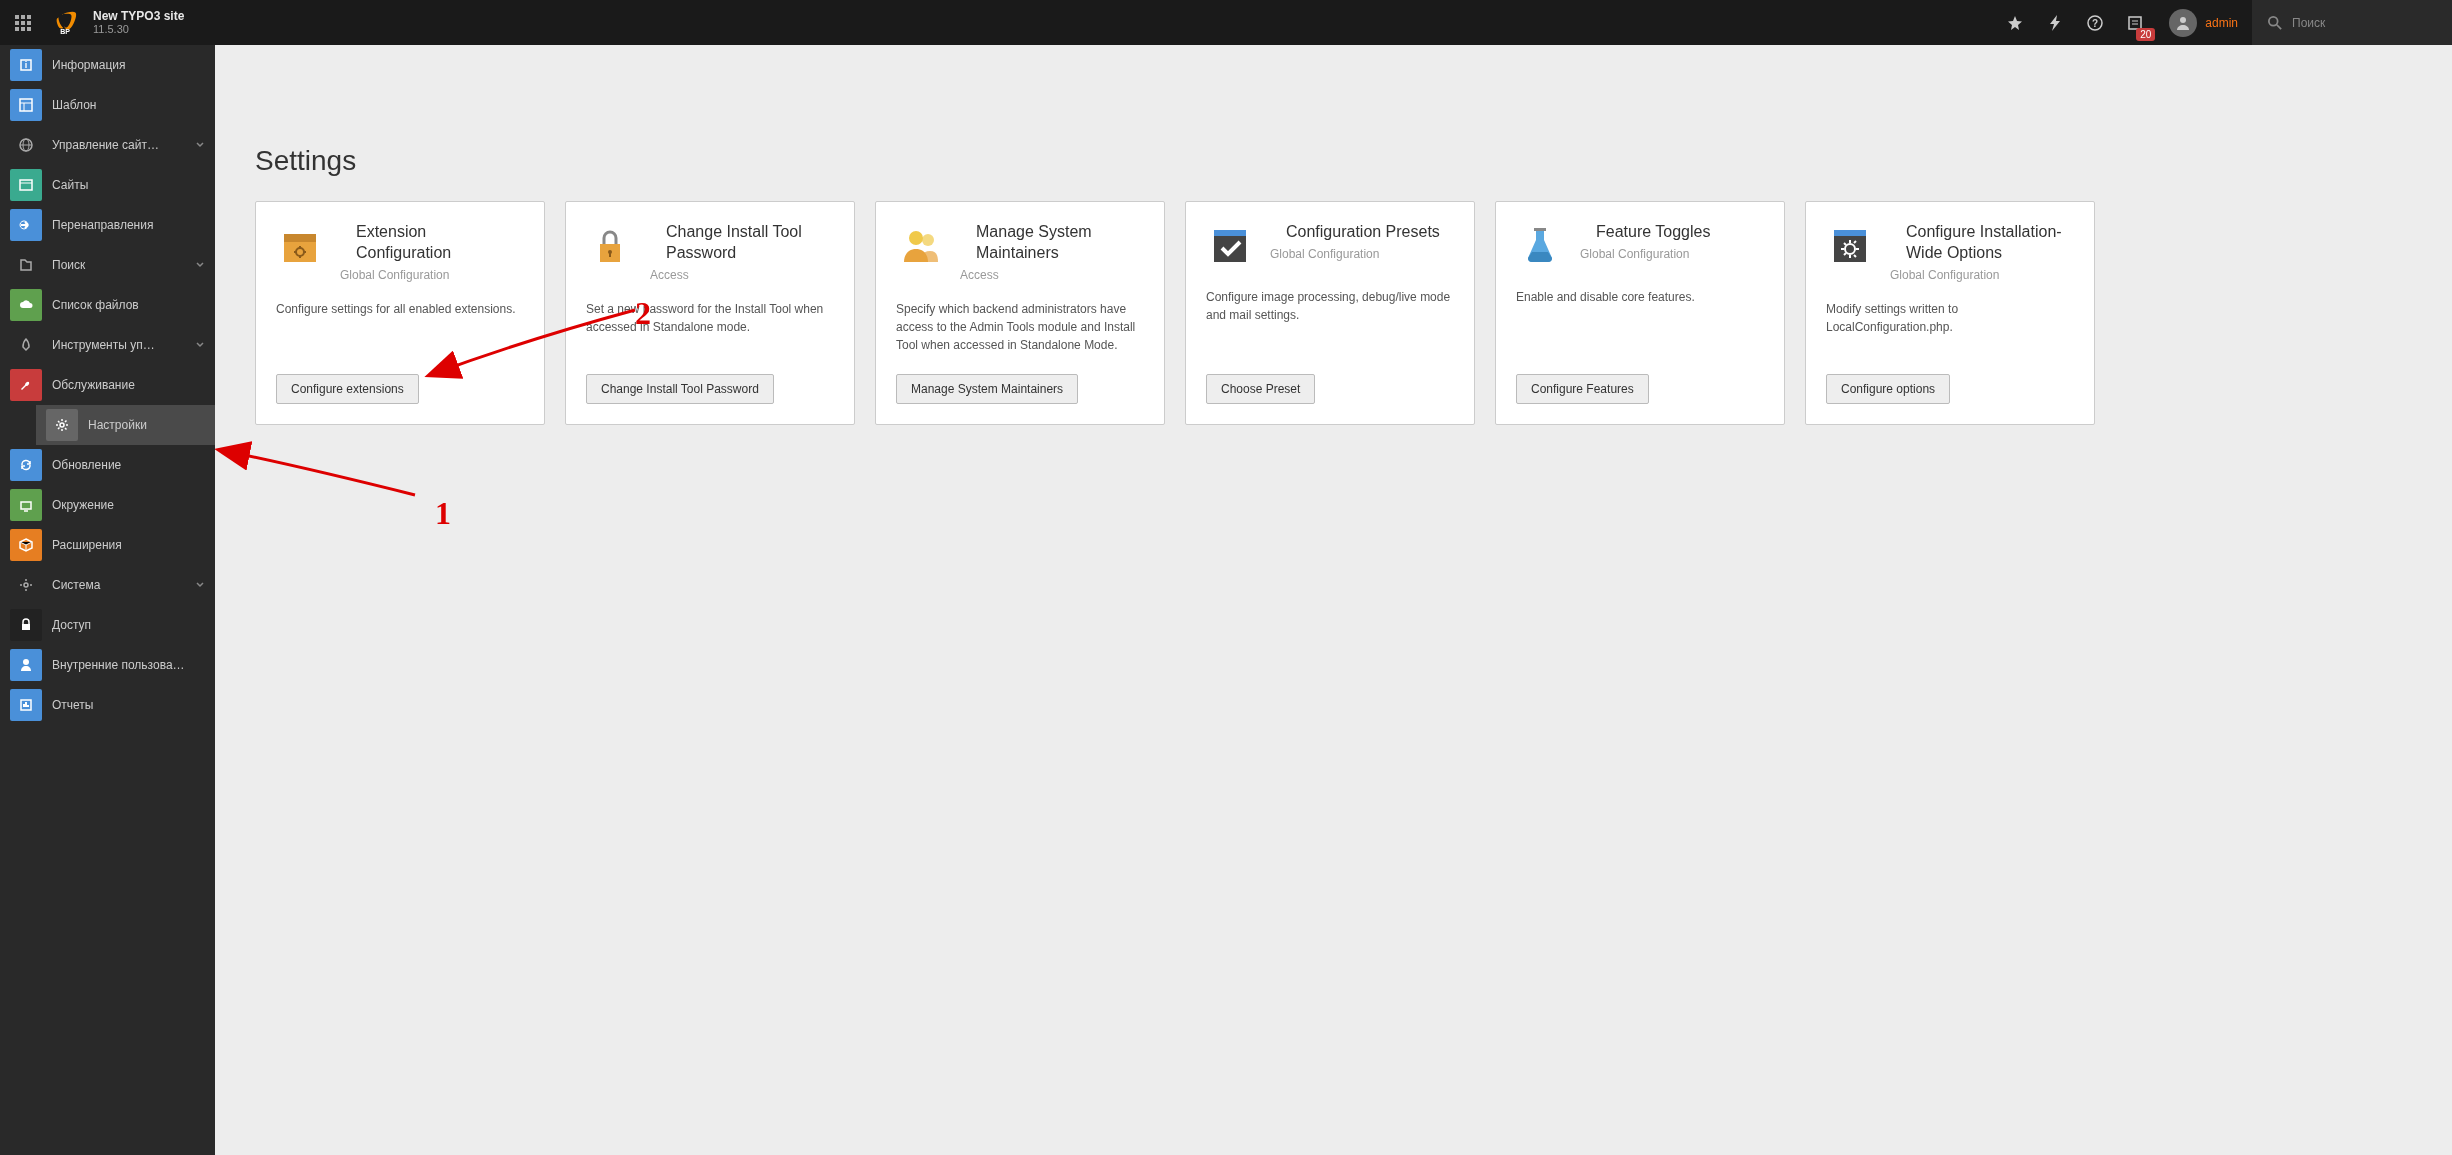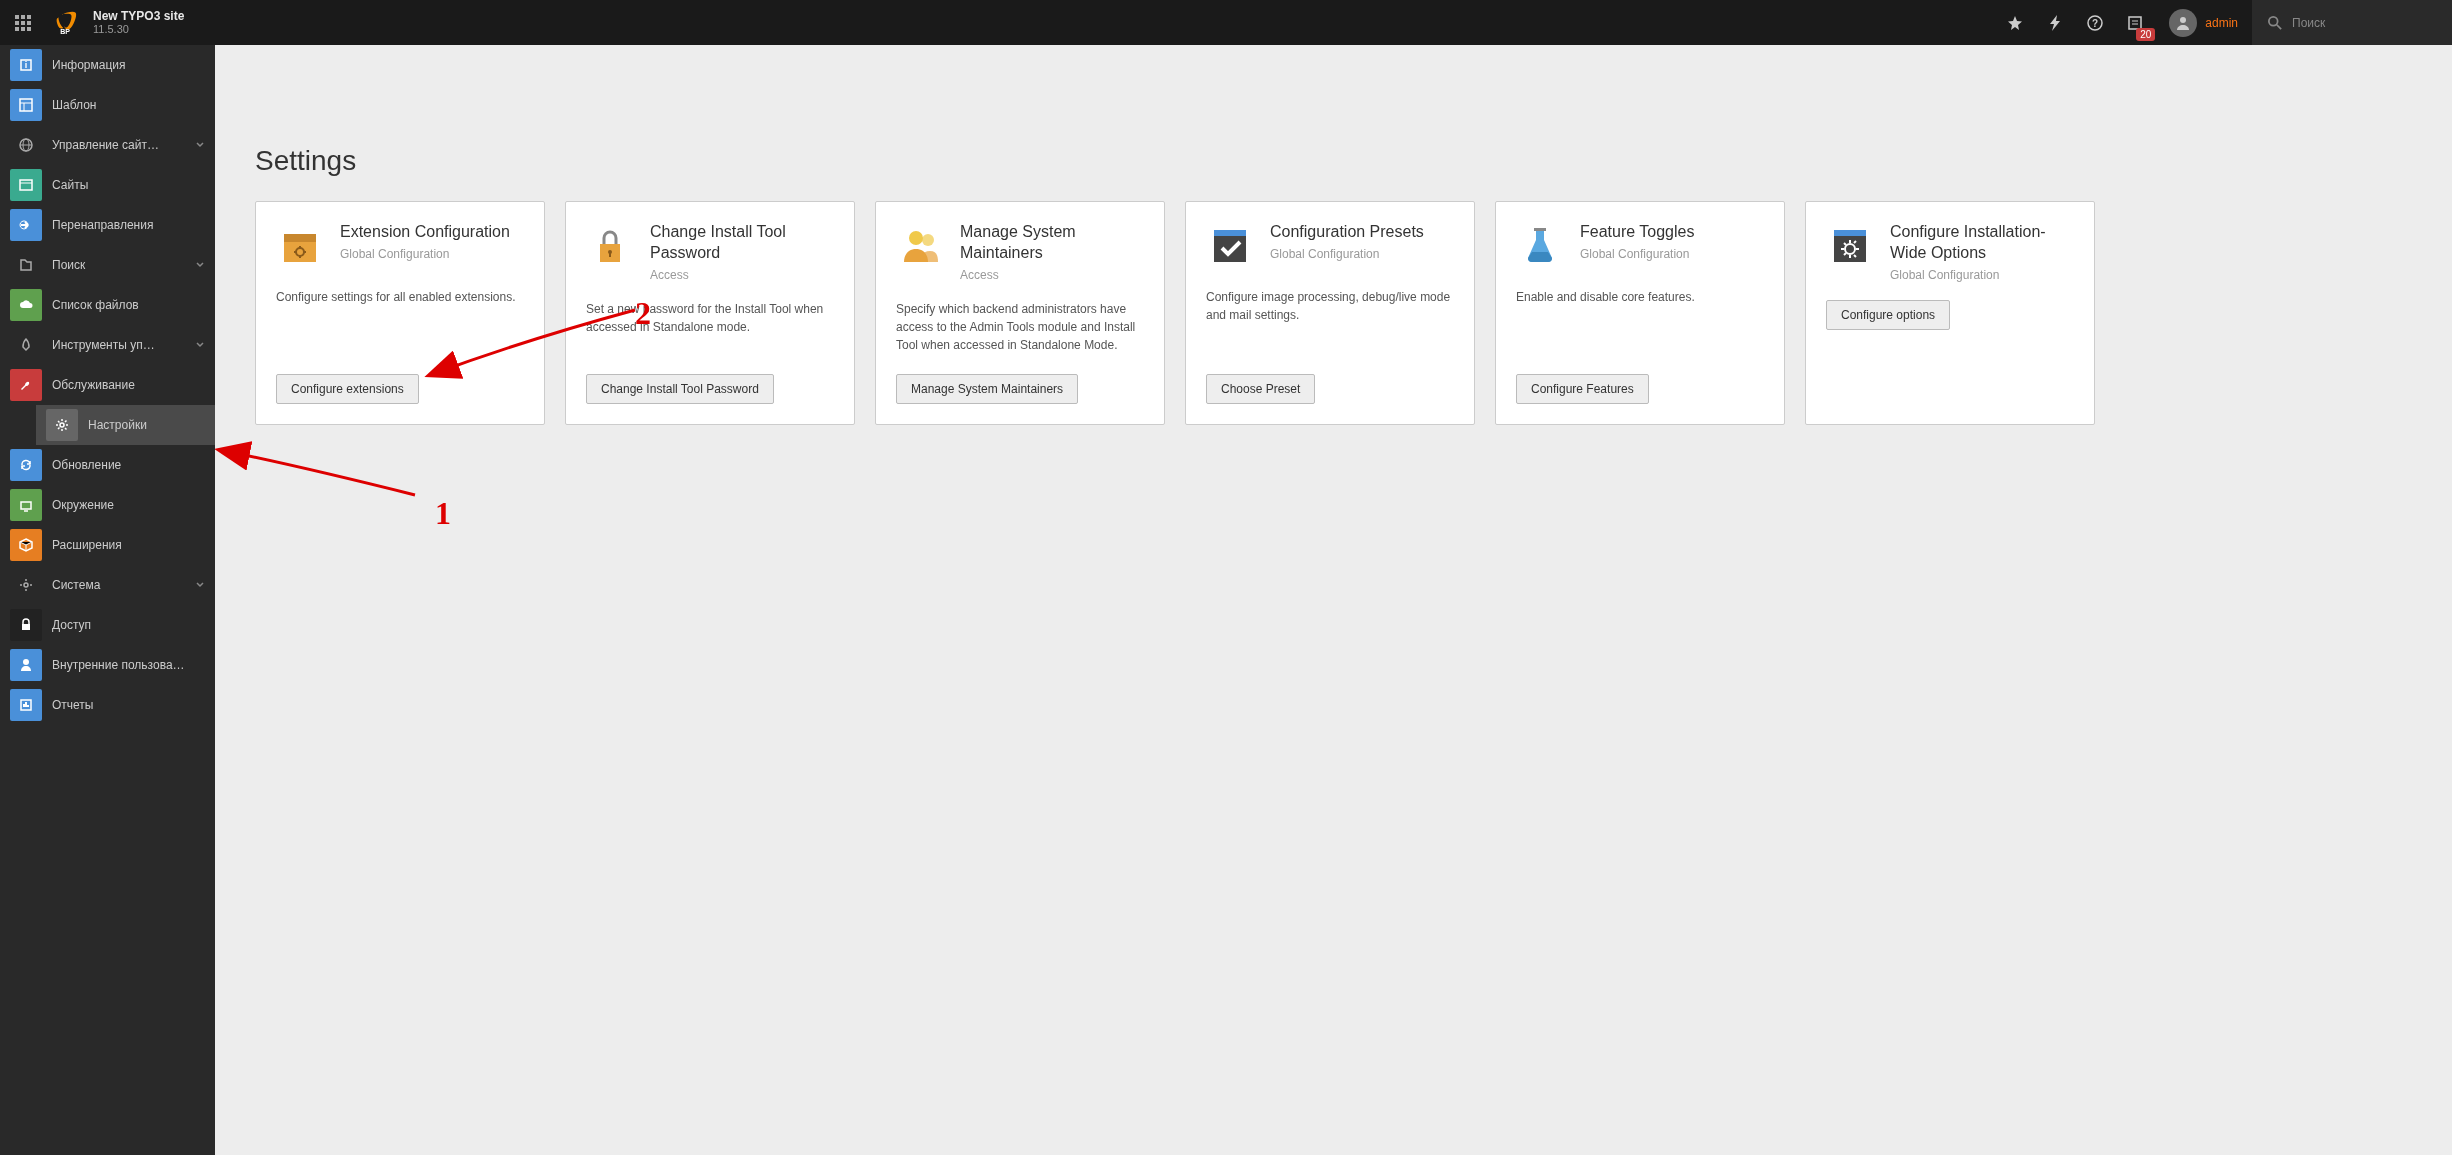--- a/index.html
+++ b/index.html
@@ -43,21 +43,21 @@
 .main { position: absolute; top: 45px; left: 215px; right: 0; bottom: 0; background: #ededed; overflow-y: auto; }
 .spacer-top { height: 70px; background: #ededed; }
 .content { padding: 30px 40px; }
 .page-title { font-size: 28px; color: #333; margin-bottom: 24px; font-weight: normal; }
 
 .cards { display: flex; flex-wrap: wrap; gap: 20px; }
 .card { width: 290px; border: 1px solid #ccc; background: #fff; padding: 20px; display: flex; flex-direction: column; border-radius: 2px; }
 .card-head { display: flex; gap: 16px; margin-bottom: 18px; }
 .card-icon { width: 48px; height: 48px; flex-shrink: 0; display: flex; align-items: center; justify-content: center; }
 .card-titles { flex: 1; }
-.card-title { font-size: 16px; color: #333; line-height: 1.3; margin-bottom: 4px; }
+.card-title { font-size: 16px; color: #333; line-height: 1.3; margin-bottom: 4px; margin-left: 16px; }
 .card-sub { font-size: 12px; color: #999; }
 .card-desc { font-size: 12px; color: #555; line-height: 1.5; margin-bottom: 20px; flex: 1; }
 .card-btn { align-self: flex-start; background: #eee; border: 1px solid #bbb; padding: 7px 14px; font-size: 12px; color: #333; cursor: pointer; border-radius: 2px; }
 
 
 .anno { position: absolute; pointer-events: none; z-index: 100; }
 .anno-num { font-size: 32px; color: #d00; font-weight: bold; font-family: serif; }
 </style>
 </head>
 <body>
@@ -402,20 +402,21 @@
                 <rect x="8" y="14" width="32" height="26" fill="#444"></rect>
                 <circle cx="24" cy="27" r="5" fill="none" stroke="#fff" stroke-width="2"></circle>
                 <path d="M24 18v3M24 33v3M15 27h3M30 27h3M18 21l2 2M28 33l2 2M18 33l2-2M28 21l2-2" stroke="#fff" stroke-width="2"></path>
               </svg>
             </div>
             <div class="card-titles">
               <div class="card-title">Configure Installation-Wide Options</div>
               <div class="card-sub">Global Configuration</div>
             </div>
           </div>
+          <div class="card-desc">Modify settings written to LocalConfiguration.php.</div>
           <button class="card-btn">Configure options</button>
         </div>
       </div>
   </div>
 
   <svg class="anno" style="top:0;left:0;width:100%;height:700px">
     <defs>
       <marker id="ah" markerWidth="12" markerHeight="10" refX="10" refY="5" orient="auto">
         <path d="M0,0 L12,5 L0,10 z" fill="#d00"></path>
       </marker>

